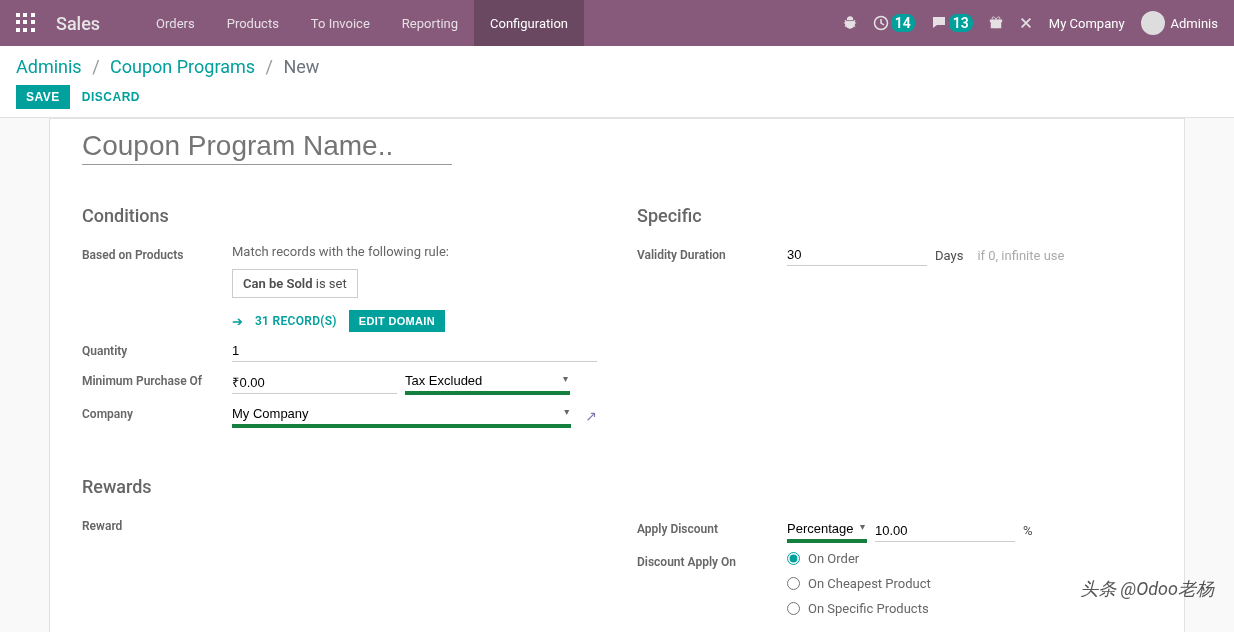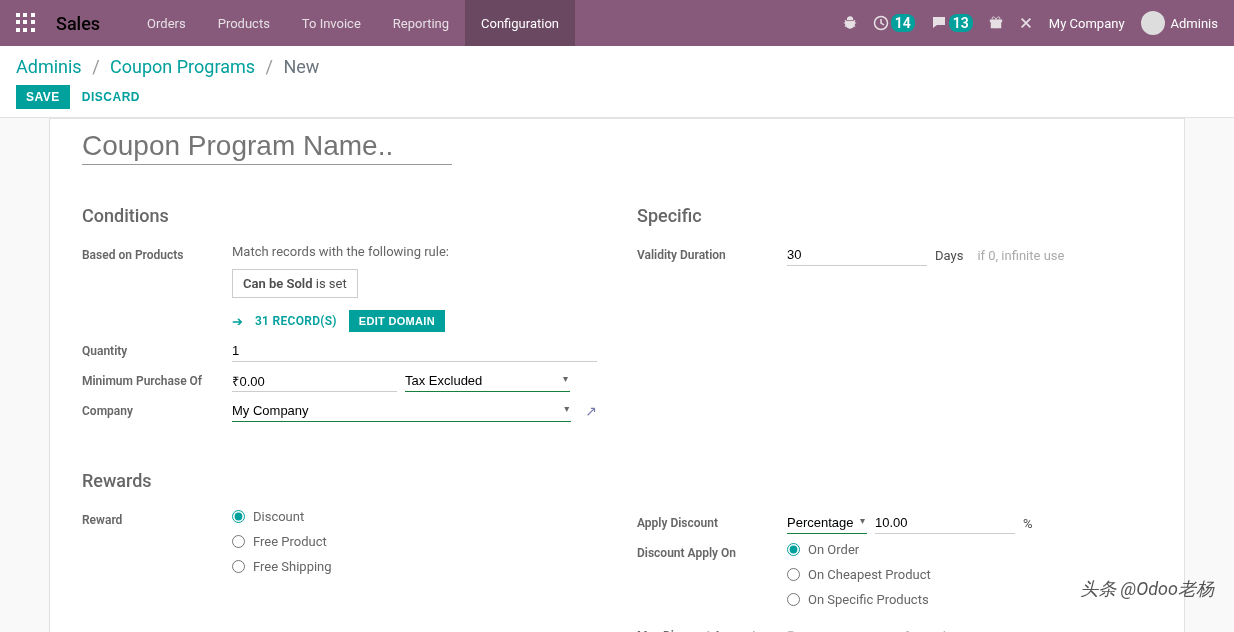--- a/index.html
+++ b/index.html
@@ -1,20 +1,20 @@
 <!DOCTYPE html>
 <html><head>
 <meta charset="utf-8">
 <style>
 * { box-sizing: border-box; margin: 0; padding: 0; }
 body { font-family: -apple-system, BlinkMacSystemFont, "Segoe UI", Roboto, sans-serif; font-size: 13px; color: #4c4c4c; background: #f9f9f9; }
 .navbar { background: #875a7b; height: 46px; display: flex; align-items: center; color: #fff; padding: 0 16px; }
 .apps-icon { width: 20px; height: 20px; margin-right: 20px; cursor: pointer; display: grid; grid-template-columns: repeat(3,1fr); gap: 2px; }
 .apps-icon span { background: #fff; width: 4px; height: 4px; }
-.brand { font-size: 18px; font-weight: 500; color: #000000; margin-right: 31px; }
+.brand { font-size: 18px; font-weight: 500; color: #e5e5e5; margin-right: 40px; }
 .nav-menu { display: flex; height: 100%; }
 .nav-item { padding: 0 16px; color: #e6e0e4; display: flex; align-items: center; cursor: pointer; font-size: 13px; }
 .nav-item.active { background: #6b4862; color: #fff; }
 .nav-spacer { flex: 1; }
 .nav-right { display: flex; align-items: center; gap: 16px; }
 .icon-btn { color: #e6e0e4; cursor: pointer; position: relative; display: flex; align-items: center; }
 .badge { background: #00a09d; color: #fff; font-size: 14px; padding: 1px 4px; border-radius: 8px; margin-left: 2px; font-weight: 600; }
 .avatar { width: 24px; height: 24px; border-radius: 50%; background: #ddd; display: inline-block; }
 .company { color: #fff; font-size: 13px; }
 .user { color: #fff; font-size: 13px; display: flex; align-items: center; gap: 6px; }
@@ -37,21 +37,21 @@
 .field-value { flex: 1; font-size: 13px; }
 .domain-text { color: #666; margin-bottom: 10px; font-size: 13px; }
 .domain-tag { border: 1px solid #ccc; padding: 6px 10px; display: inline-block; margin-bottom: 12px; font-size: 13px; }
 .domain-tag b { font-weight: 600; }
 .records-row { display: flex; align-items: center; gap: 12px; }
 .arrow-icon { color: #00a09d; }
 .records-link { color: #00a09d; font-weight: 600; font-size: 12px; letter-spacing: 0.3px; cursor: pointer; }
 .btn-edit-domain { background: #00a09d; color: #fff; border: none; padding: 5px 10px; font-weight: 600; font-size: 11px; cursor: pointer; letter-spacing: 0.3px; }
 .text-input { border: none; border-bottom: 1px solid #ccc; padding: 3px 0; font-size: 13px; width: 100%; outline: none; background: transparent; }
 .text-input.sm { width: 140px; }
-.select { border: none; border-bottom: 1px solid #15803d; padding: 3px 0; font-size: 13px; width: 100%; outline: none; background: transparent; appearance: none; position: relative; }
+.select { border: none; border-bottom: 4px solid #15803d; padding: 3px 0; font-size: 13px; width: 100%; outline: none; background: transparent; appearance: none; position: relative; }
 .select-wrap { position: relative; display: inline-block; width: 165px; }
 .select-wrap::after { content: "▾"; position: absolute; right: 2px; top: 3px; color: #666; font-size: 10px; pointer-events: none; }
 .select-wrap.full { width: 100%; }
 .inline-row { display: flex; gap: 8px; align-items: center; }
 .ext-link { color: #7c7bad; cursor: pointer; font-size: 14px; margin-left: 6px; }
 .hint { color: #aaa; font-size: 13px; margin-left: 6px; }
 .radio-row { display: flex; align-items: center; gap: 8px; margin-bottom: 10px; font-size: 13px; color: #666; }
 .radio-row input[type=radio] { accent-color: #00a09d; width: 13px; height: 13px; cursor: pointer; }
 .section-gap { margin-top: 40px; }
 .watermark { position: fixed; bottom: 31px; right: 20px; font-size: 18px; color: #555; font-style: italic; pointer-events: none; }
@@ -186,34 +186,20 @@
           </div>
         </div>
       </div>
     </div>
 
     <div class="columns section-gap">
       <div class="col">
         <h2>Rewards</h2>
         <div class="field-row">
           <div class="field-label">Reward</div>
-          <div class="field-value">
-            <label class="radio-row">
-                <input type="radio" name="reward" checked="" style="">
-                <span>Discount</span>
-              </label>
-            <label class="radio-row">
-                <input type="radio" name="reward" style="">
-                <span>Free Product</span>
-              </label>
-            <label class="radio-row">
-                <input type="radio" name="reward" style="">
-                <span>Free Shipping</span>
-              </label>
-          </div>
         </div>
       </div>
 
       <div class="col">
         <div style="height:42px"></div>
         <div class="field-row">
           <div class="field-label">Apply Discount</div>
           <div class="field-value inline-row">
             <div class="select-wrap" style="width:80px"><select class="select"><option>Percentage</option></select></div>
             <input class="text-input sm" value="10.00" style="">

